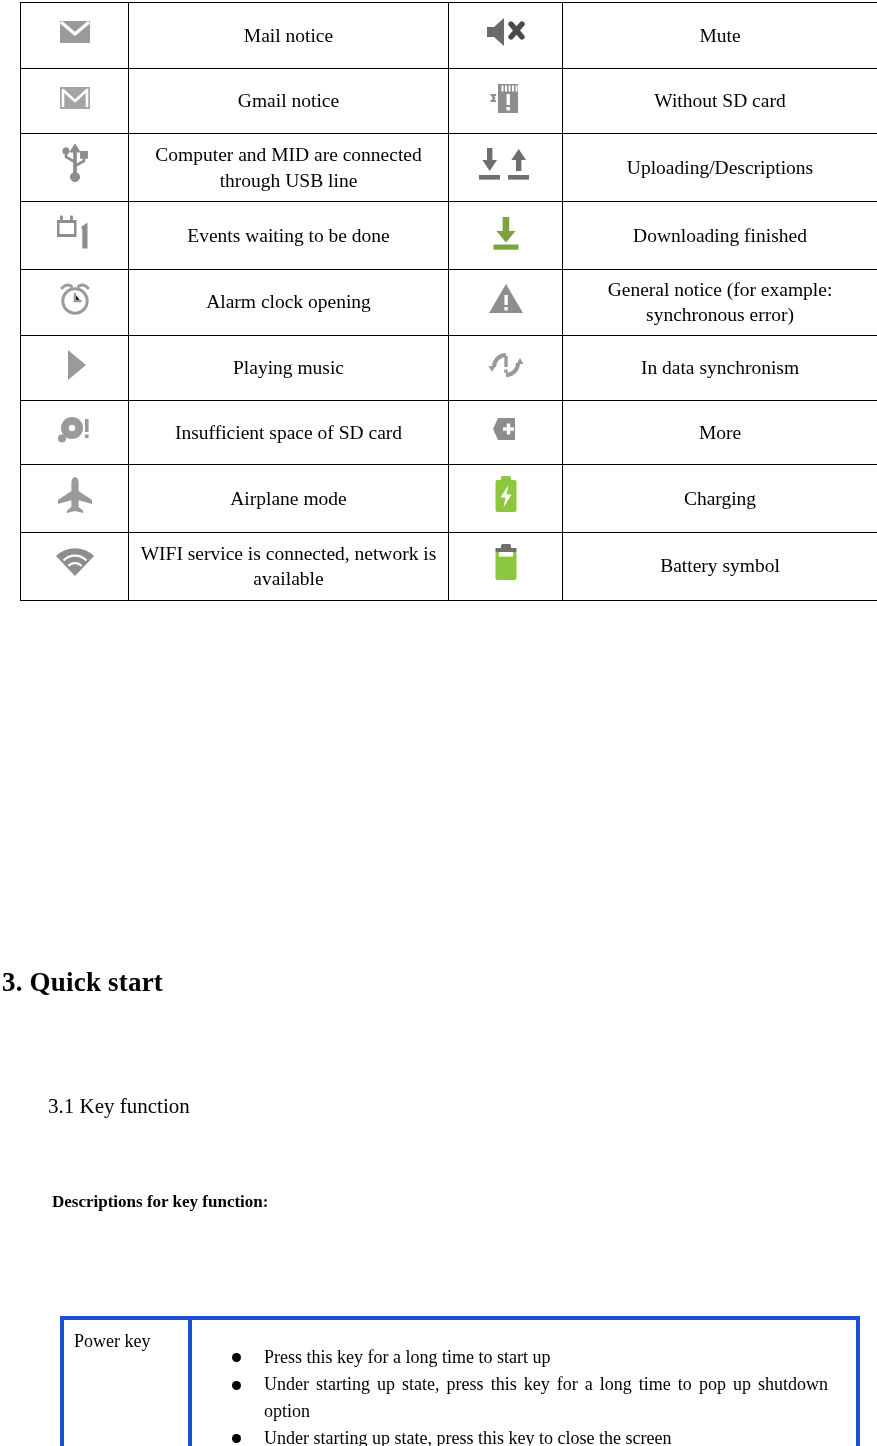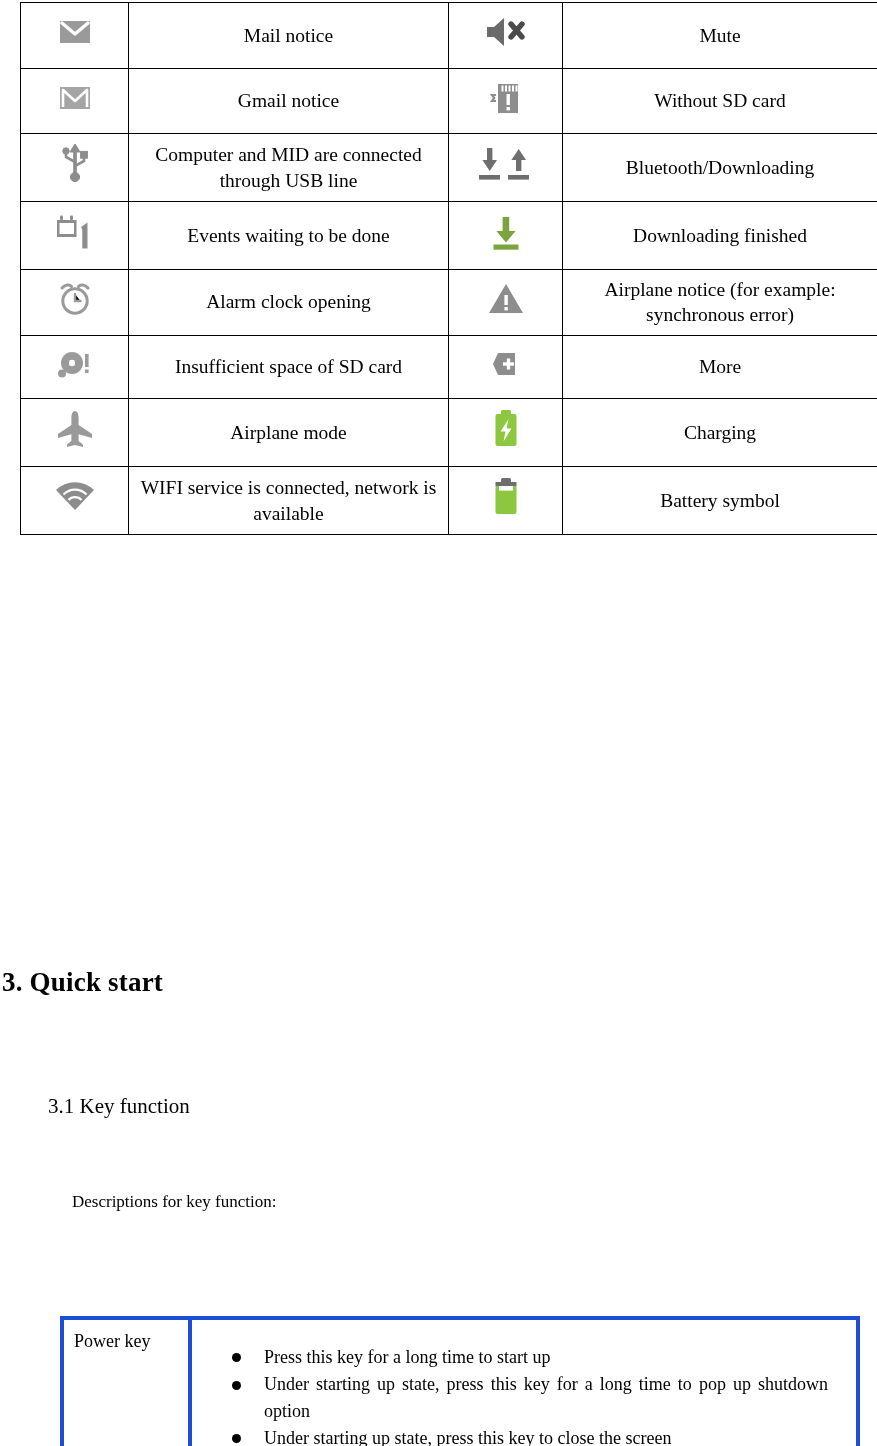--- a/index.html
+++ b/index.html
@@ -33,22 +33,22 @@
   
   .h-quick{
     position:absolute;left:2px;top:967px;
     font-size:27px;font-weight:bold;letter-spacing:.2px;
   }
   .h-key{
     position:absolute;left:48px;top:1094px;
     font-size:21px;font-weight:normal;
   }
   .h-desc{
-    position:absolute;left:72px;top:1192px;
-    font-size:17px;font-weight:normal;
+    position:absolute;left:52px;top:1192px;
+    font-size:17px;font-weight:bold;
   }
 
   
   table.key-table{
     position:absolute;left:60px;top:1316px;width:796px;
     border-collapse:collapse;table-layout:fixed;
   }
   table.key-table td{
     border:4px solid #1d4ed8;vertical-align:top;
     font-size:18px;line-height:1.46;
@@ -156,21 +156,21 @@
                 <rect x="12" y="6" width="5.4" height="14"></rect>
                 <path d="M7.4 18 h14.6 L14.7 29 Z"></path>
                 <rect x="4" y="33" width="21" height="4.6"></rect>
                 <rect x="41" y="12" width="5.4" height="17"></rect>
                 <path d="M36.4 18 h14.6 L43.7 7 Z"></path>
                 <rect x="33" y="33" width="21" height="4.6"></rect>
               </g>
             </svg>
           </span>
         </td>
-        <td class="txtcell">Bluetooth/Downloading</td>
+        <td class="txtcell">Uploading/Descriptions</td>
       </tr>
 
       <tr>
         <td class="icocell">
           <span class="ic">
             <svg width="50" height="48" viewBox="0 0 50 48">
               <g fill="#8d8d8d">
                 <rect x="10" y="7.5" width="3" height="4.5" rx="1"></rect>
                 <rect x="20" y="7.5" width="3" height="4.5" rx="1"></rect>
                 <rect x="7" y="12" width="19.5" height="17"></rect>
@@ -213,23 +213,48 @@
         <td class="txtcell">Alarm clock opening</td>
         <td class="icocell">
           <span class="ic">
             <svg width="46" height="44" viewBox="0 0 46 44">
               <path d="M23 7 L40 36 H6 Z" fill="#8d8d8d"></path>
               <rect x="21.4" y="18" width="3.4" height="10" fill="#ffffff"></rect>
               <rect x="21.4" y="30" width="3.4" height="3.4" fill="#ffffff"></rect>
             </svg>
           </span>
         </td>
-        <td class="txtcell">Airplane notice (for example: synchronous error)</td>
-      </tr>
-
+        <td class="txtcell">General notice (for example: synchronous error)</td>
+      </tr>
+
+      <tr>
+        <td class="icocell">
+          <span class="ic">
+            <svg width="44" height="46" viewBox="0 0 44 46">
+              <path d="M15 8 L33 23 L15 38 Z" fill="#9a9a9a"></path>
+            </svg>
+          </span>
+        </td>
+        <td class="txtcell">Playing music</td>
+        <td class="icocell">
+          <span class="ic">
+            <svg width="46" height="44" viewBox="0 0 46 44">
+              <g fill="#9a9a9a">
+                <path d="M9 24 A14 14 0 0 1 23 10 v4 A10 10 0 0 0 13 24 Z"></path>
+                <path d="M5.5 23 h7 L9 29 Z"></path>
+                <path d="M37 20 A14 14 0 0 1 23 34 v-4 A10 10 0 0 0 33 20 Z"></path>
+                <path d="M40.5 21 h-7 L37 15 Z"></path>
+              </g>
+              <rect x="21.3" y="13" width="3.4" height="11" fill="#9a9a9a"></rect>
+              <rect x="21.3" y="26.5" width="3.4" height="3.4" fill="#9a9a9a"></rect>
+            </svg>
+          </span>
+        </td>
+        <td class="txtcell">In data synchronism</td>
+      </tr>
 
       <tr>
         <td class="icocell">
           <span class="ic">
             <svg width="50" height="44" viewBox="0 0 50 44">
               <g fill="#9a9a9a">
                 <circle cx="22" cy="21" r="11"></circle>
                 <circle cx="22" cy="21" r="3.2" fill="#ffffff"></circle>
                 <circle cx="12" cy="31.5" r="4"></circle>
                 <rect x="35" y="12" width="3.6" height="13"></rect>

